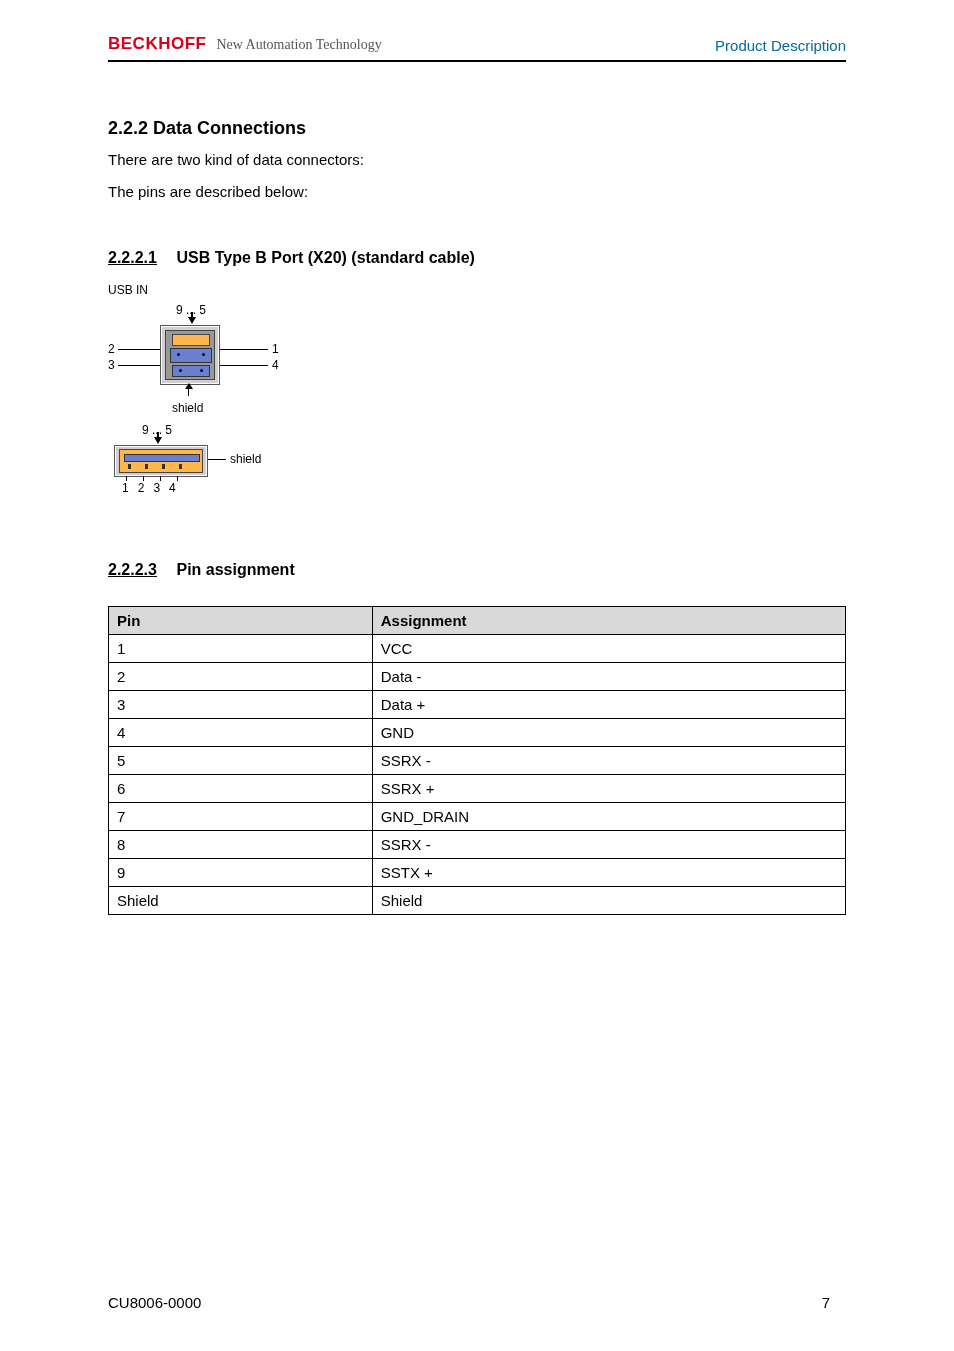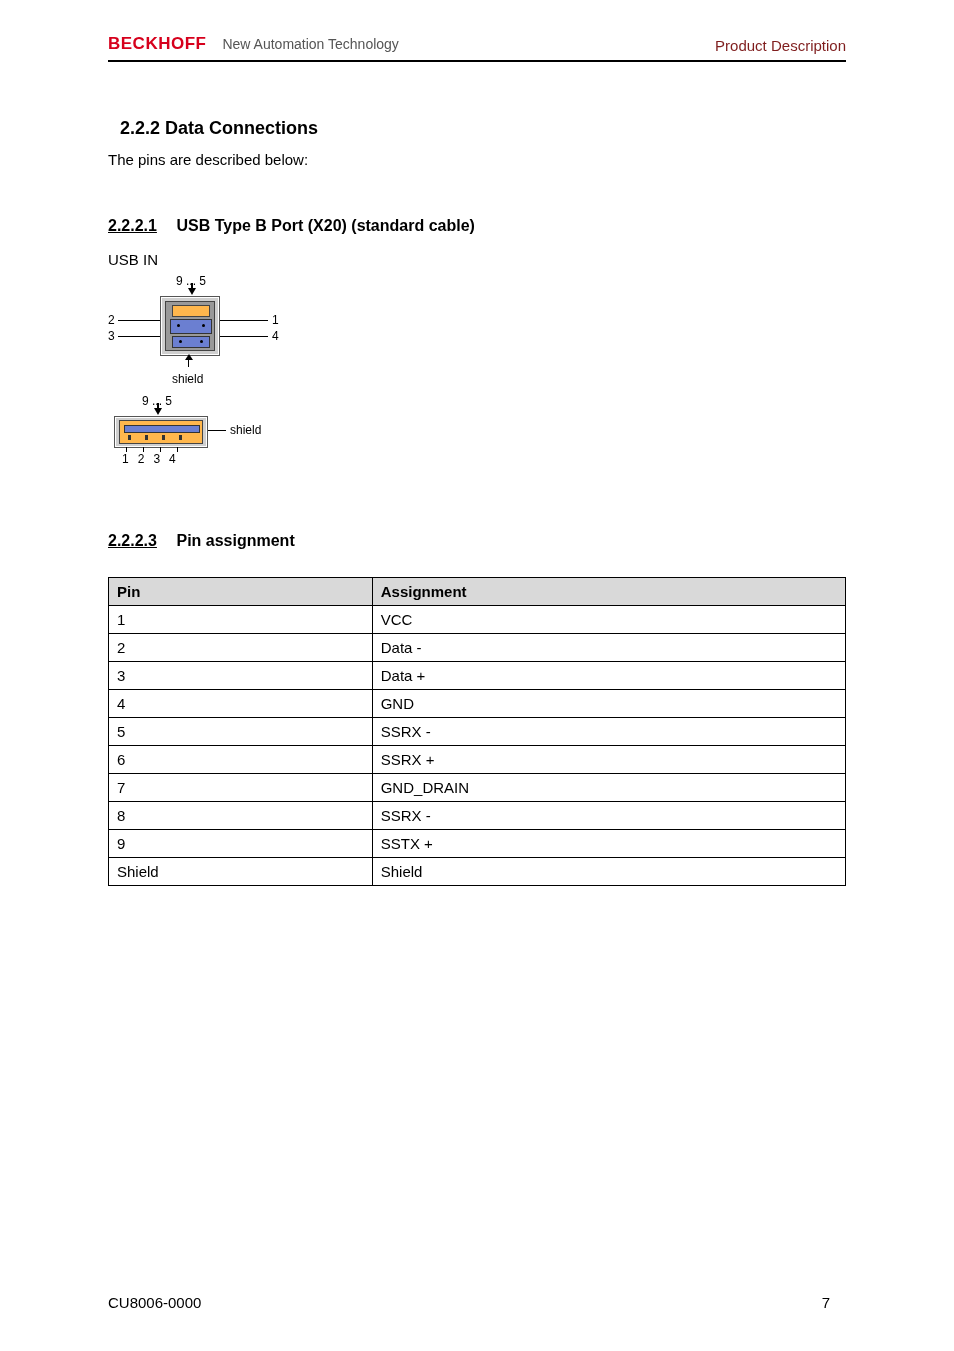--- a/index.html
+++ b/index.html
@@ -19,45 +19,46 @@
   }
   .header {
     display: flex;
     justify-content: space-between;
     align-items: flex-end;
     padding-bottom: 2px;
   }
   .brand {
     display: flex;
     align-items: baseline;
-    gap: 16px;
+    gap: 10px;
   }
   .brand-name {
     font-weight: bold;
     font-size: 17px;
     color: #d6001c;
     letter-spacing: 0.5px;
   }
   .brand-tagline {
     font-size: 14px;
     color: #555;
+    font-family: Liberation Serif, serif;
   }
   .hdr-right {
     font-size: 15px;
-    color: #7f1d1d;
+    color: #0369a1;
   }
   .hr {
     border: none;
     border-top: 2.5px solid #000;
     margin: 4px 0 0 0;
   }
   .h2 {
     font-size: 18px;
     font-weight: bold;
-    margin: 56px 0 10px 12px;
+    margin: 56px 0 10px 0;
   }
   .h3 {
     font-size: 16px;
     font-weight: bold;
     margin: 46px 0 16px 0;
   }
   .h3-num {
     display: inline-block;
     width: 64px;
     text-decoration: underline;
@@ -71,21 +72,21 @@
     margin: 12px 0 12px 22px;
     padding: 0;
   }
   ul.bullets li {
     font-size: 15px;
     line-height: 1.4;
     margin: 10px 0;
     padding-left: 8px;
   }
   .label {
-    font-size: 15px;
+    font-size: 12px;
     margin: 10px 0 6px 0;
   }
   
   .diagB {
     width: 190px;
     height: 116px;
     position: relative;
     font-size: 12px;
     margin-top: 4px;
   }
@@ -202,20 +203,21 @@
   <div class="header">
     <div class="brand">
       <span class="brand-name">BECKHOFF</span>
       <span class="brand-tagline">New Automation Technology</span>
     </div>
     <div class="hdr-right">Product Description</div>
   </div>
   <hr class="hr">
 
   <div class="h2">2.2.2  Data Connections</div>
+  <div class="p">There are two kind of data connectors:</div>
   <div class="p">The pins are described below:</div>
 
   <div class="h3">
     <span class="h3-num">2.2.2.1</span>
     <span>USB Type B Port (X20) (standard cable)</span>
   </div>
   <div class="label">USB  IN</div>
 
   <div class="diagB">
     <span class="top95">9 ... 5</span>

